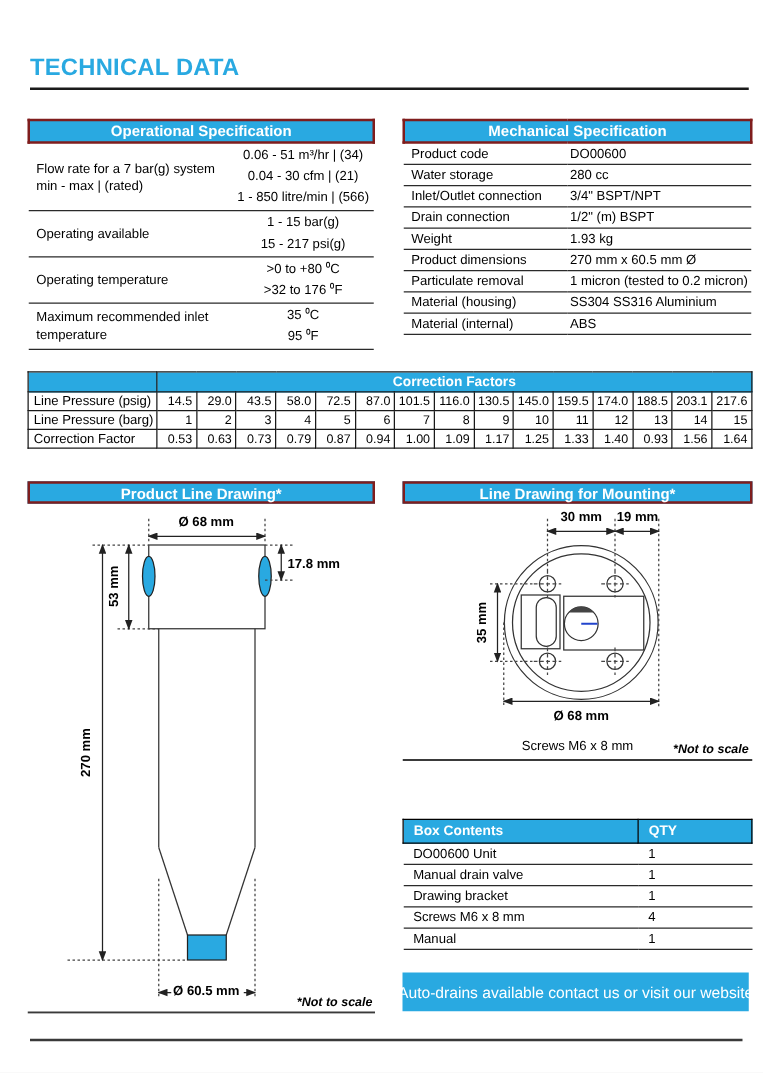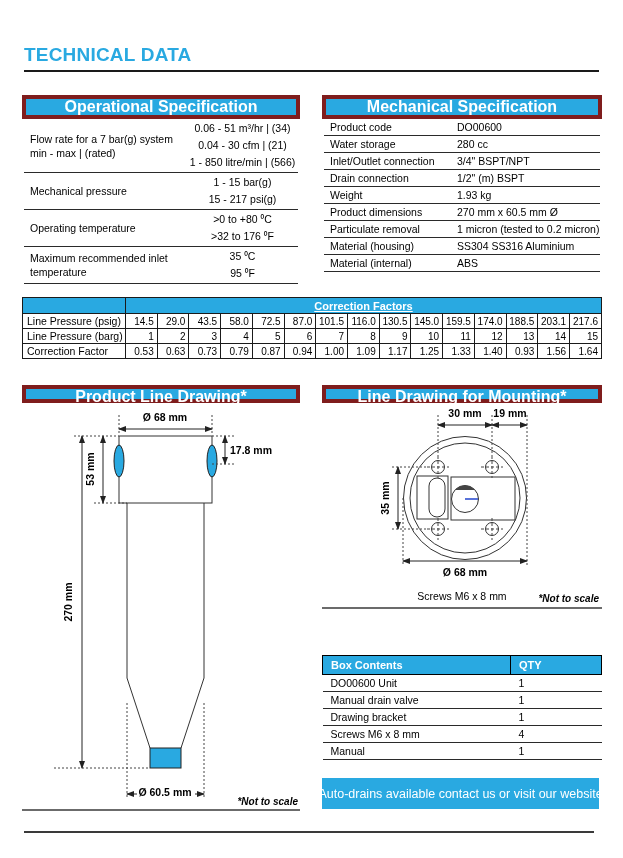--- a/index.html
+++ b/index.html
@@ -10,22 +10,22 @@
   }
   .page-title {
     position:absolute; left:24px; top:44px; font-size:19px; font-weight:700;
     color:#29A9E1; letter-spacing:.2px;
   }
   .title-rule { position:absolute; left:24px; top:70px; width:575px; height:2px; background:#1a1a1a; }
   .footer-rule { position:absolute; left:24px; top:831px; width:570px; height:2px; background:#3a3a3a; }
 
   
   .bar {
-    background:#29A9E1; border:4px solid #7f1d1d; color:#fff; font-weight:700;
-    font-size:16px; text-align:center; height:18px; line-height:16px;
+    background:#29A9E1; border:2px solid #7f1d1d; color:#fff; font-weight:700;
+    font-size:12px; text-align:center; height:18px; line-height:16px;
   }
 
   
   table { border-collapse:collapse; }
   .spec { width:100%; table-layout:fixed; font-size:10.5px; }
   .spec th { padding:0; }
   .spec td { border-bottom:1px solid #2a2a2a; vertical-align:middle; padding:1px 0 1px 6px; }
   .spec tr:first-child td { border-top:1px solid #2a2a2a; }
   .spec .lbl { line-height:14px; padding-right:2px; }
   .spec .val { white-space:nowrap; padding-left:2px; }
@@ -37,21 +37,21 @@
   .mech-wrap td { height:17px; }
 
   
   .corr-wrap { position:absolute; left:22px; top:297px; width:580px; }
   .corr { width:100%; table-layout:fixed; font-size:10px; }
   .corr th, .corr td { border:1px solid #1a1a1a; }
   .corr th { height:16px; }
   .corr td { height:15px; padding:0 3px 0 0; text-align:right; white-space:nowrap; }
   .corr td.rowlbl { text-align:left; padding:0 0 0 4px; font-size:10.5px; }
   .corr col.c1 { width:103px; }
-  .corr .span-head { background:#29A9E1; color:#fff; font-weight:700; font-size:11px; text-align:center;text-decoration:underline; }
+  .corr .span-head { background:#29A9E1; color:#fff; font-weight:700; font-size:11px; text-align:center; }
 
   
   .pld-bar { position:absolute; left:22px;  top:385px; width:278px; }
   .ldm-bar { position:absolute; left:322px; top:385px; width:280px; }
   .pld-svg { position:absolute; left:22px;  top:403px; }
   .ldm-svg { position:absolute; left:322px; top:403px; }
   svg text { font-family:"Liberation Sans", sans-serif; font-size:10.5px; font-weight:700; fill:#000; }
   svg text.note { font-style:italic; font-size:10px; }
 
   
@@ -89,21 +89,21 @@
           </tr>
       <tr>
         <td class="lbl">Flow rate for a 7 bar(g) system min - max | (rated)</td>
         <td class="val">
           <div>0.06 - 51 m³/hr | (34)</div>
           <div>0.04 - 30 cfm | (21)</div>
           <div>1 - 850 litre/min | (566)</div>
         </td>
       </tr>
       <tr>
-        <td class="lbl">Mechanical pressure</td>
+        <td class="lbl">Operating available</td>
         <td class="val">
           <div>1 - 15 bar(g)</div>
           <div>15 - 217 psi(g)</div>
         </td>
       </tr>
       <tr>
         <td class="lbl">Operating temperature</td>
         <td class="val">
           <div>&gt;0 to +80 ⁰C</div>
           <div>&gt;32 to 176 ⁰F</div>

